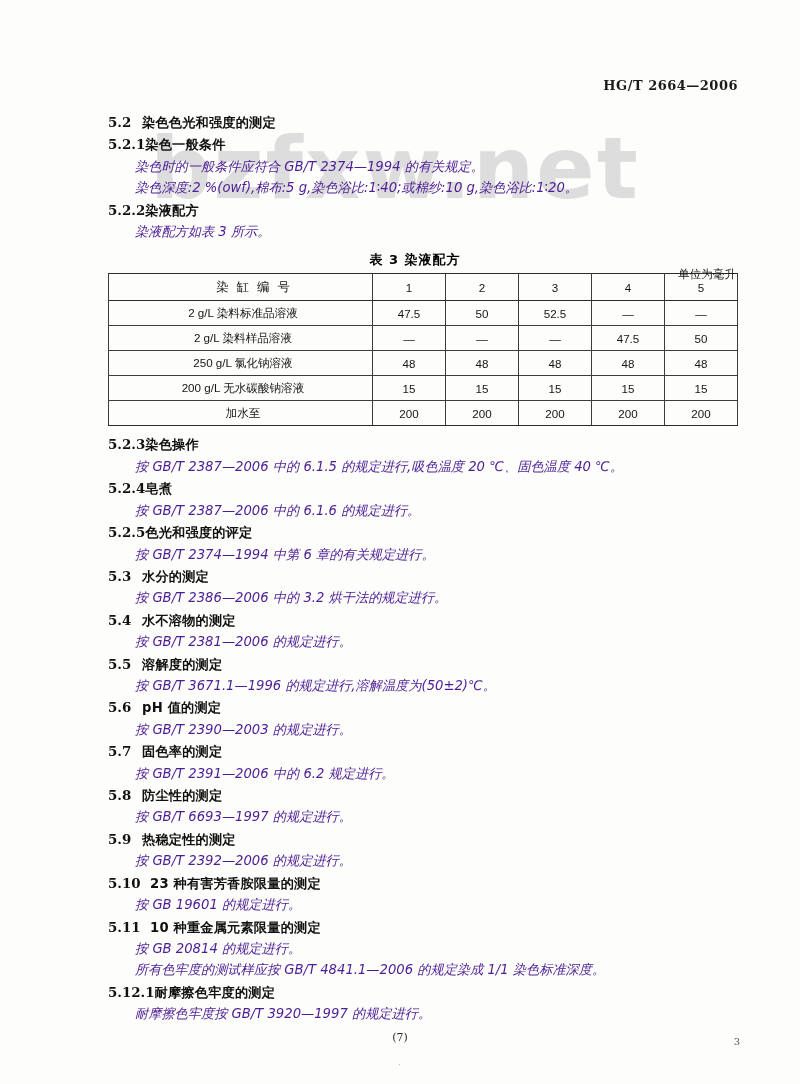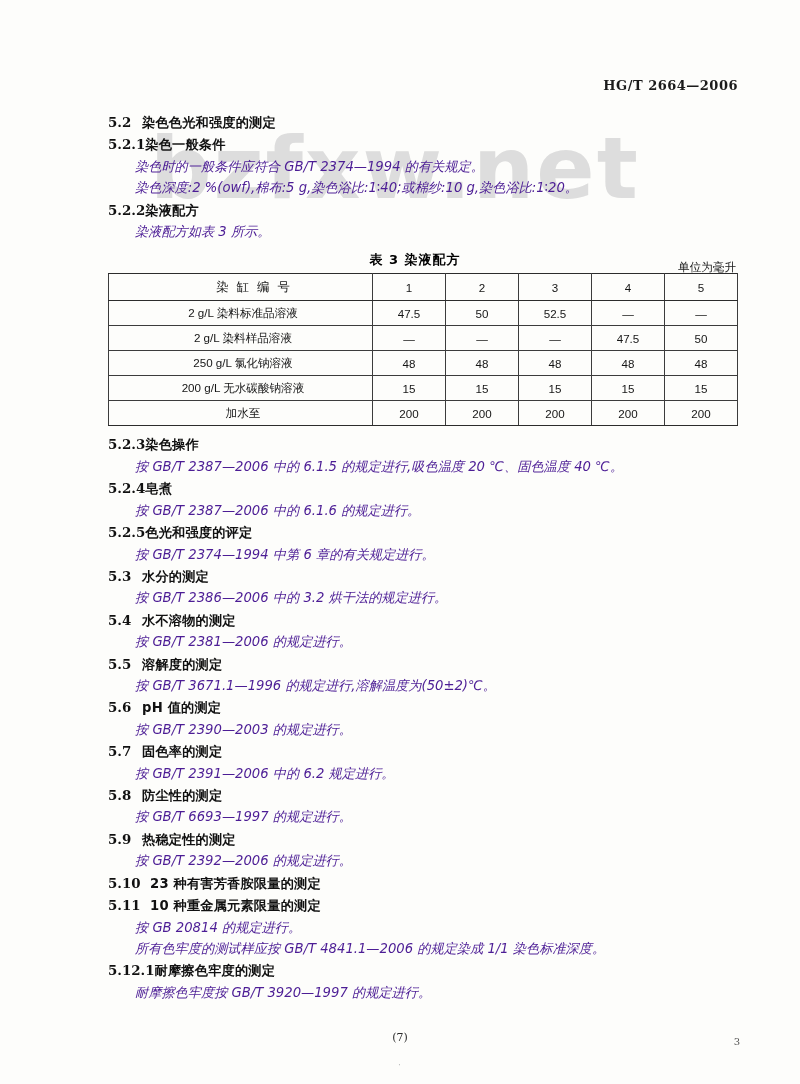--- a/index.html
+++ b/index.html
@@ -108,21 +108,21 @@
     left: 0; right: 16px;
     text-align: center;
     font-size: 13px;
     font-weight: bold;
     font-family: "DejaVu Sans", sans-serif;
     letter-spacing: 1px;
   }
   .tbl-unit {
     position: absolute;
     right: 2px;
-    top: 9px;
+    top: 16px;
     font-size: 11.6px;
     font-family: "DejaVu Sans", sans-serif;
     color: #1a1a1a;
   }
   table.formula {
     border-collapse: collapse;
     width: 630px;
     margin-top: 3px;
     table-layout: fixed;
   }
@@ -324,20 +324,21 @@
       <p class="para">按 GB/T 6693—1997 的规定进行。</p>
 
       <p class="clause">
         <span class="num">5.9</span><span class="title">热稳定性的测定</span>
       </p>
       <p class="para">按 GB/T 2392—2006 的规定进行。</p>
 
       <p class="clause">
         <span class="num wide">5.10</span><span class="title">23 种有害芳香胺限量的测定</span>
       </p>
+      <p class="para">按 GB 19601 的规定进行。</p>
 
       <p class="clause">
         <span class="num wide">5.11</span><span class="title">10 种重金属元素限量的测定</span>
       </p>
       <p class="para">按 GB 20814 的规定进行。</p>
 
       <p class="para">所有色牢度的测试样应按 GB/T 4841.1—2006 的规定染成 1/1 染色标准深度。</p>
 
       <p class="clause">
         <span class="num wide">5.12.1</span><span class="title">耐摩擦色牢度的测定</span>

